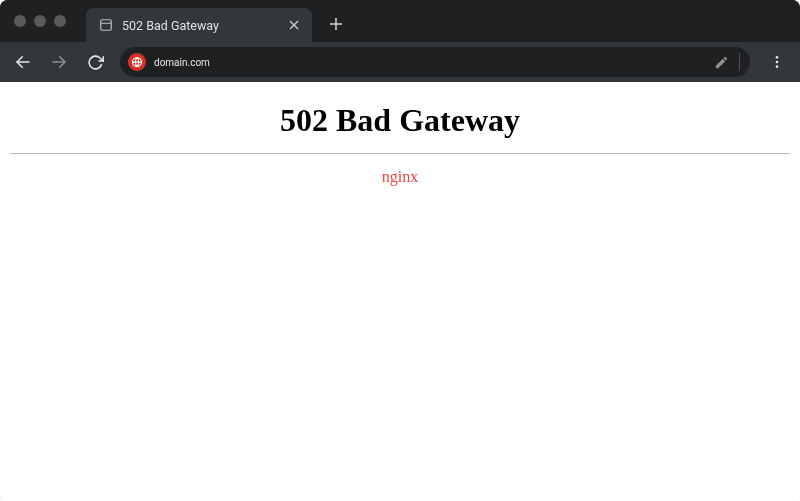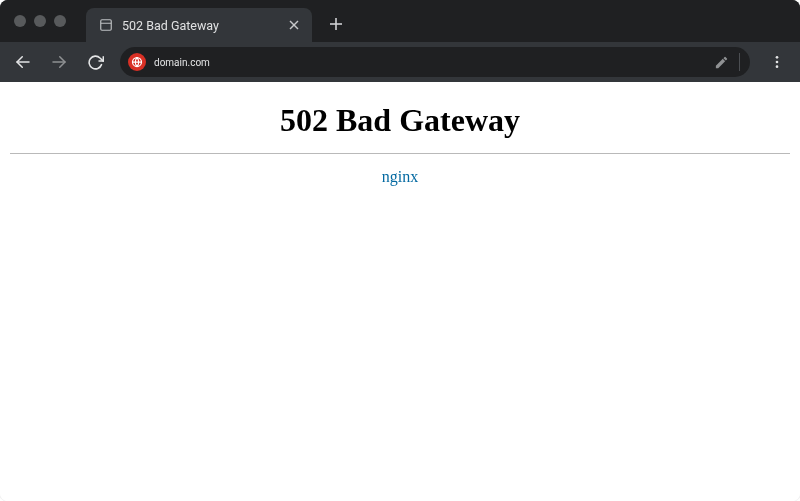--- a/index.html
+++ b/index.html
@@ -179,21 +179,21 @@
       margin: 0 0 14px 0;
     }
     .page hr {
       border: none;
       border-top: 1px solid #b9b9b9;
       margin: 0 10px 14px 10px;
     }
     .server-line {
       font-family: "Times New Roman", Times, serif;
       font-size: 16px;
-      color: #0369a1;
+      color: #ef4444;
     }
   </style>
 </head>
 <body>
 
 <div class="window-chrome">
   <div class="tab-bar">
     <div class="traffic-lights">
       <div class="traffic-light"></div>
       <div class="traffic-light"></div>

